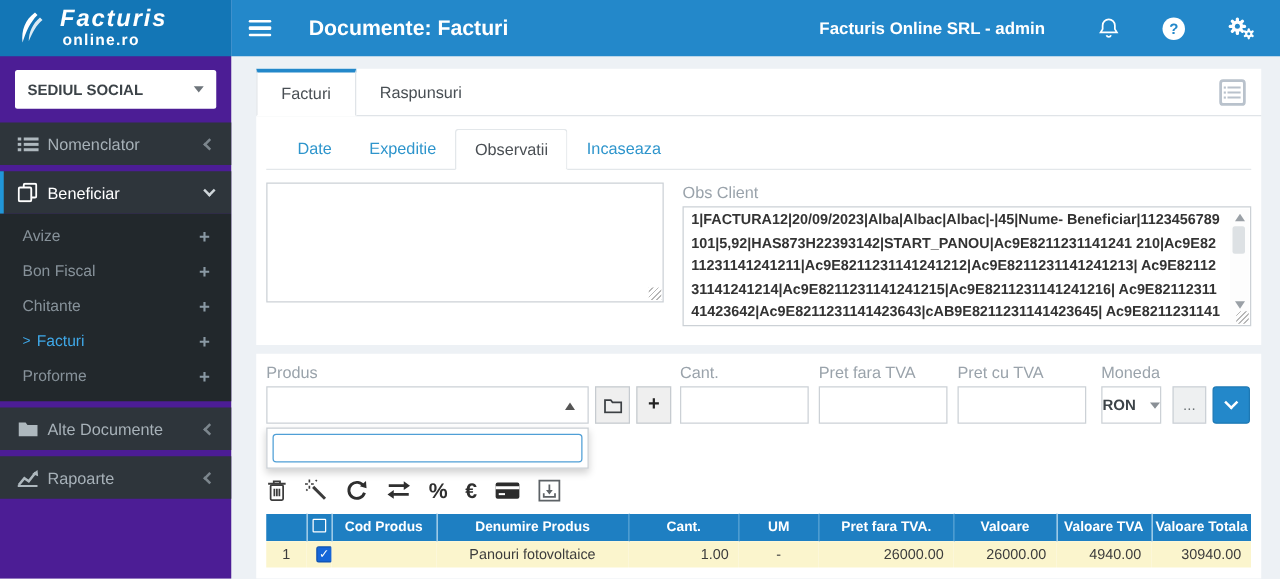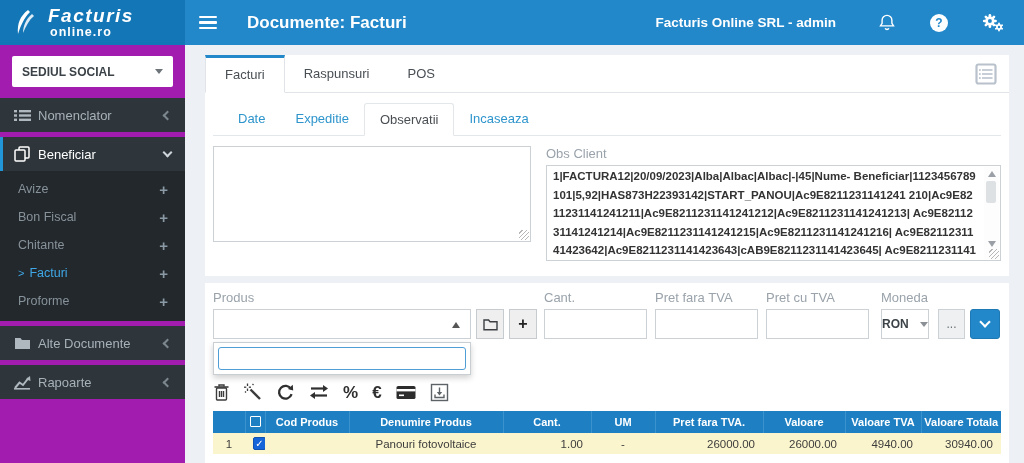--- a/index.html
+++ b/index.html
@@ -4,21 +4,21 @@
 <style>
   * { box-sizing: border-box; margin: 0; padding: 0; }
   html,body { width:1024px; height:463px; }
   body {
     font-family: "Liberation Sans", "DejaVu Sans", sans-serif;
     background:#edf1f5; overflow:hidden;
   }
   .app { display:flex; width:1024px; height:463px; }
 
   
-  .sidebar { width:185px; flex:none; background:#a21caf; display:flex; flex-direction:column; }
+  .sidebar { width:185px; flex:none; background:#4c1d95; display:flex; flex-direction:column; }
   .logo { height:45px; background:#1376b6; display:flex; align-items:center; padding-left:14px; color:#fff; }
   .logo-text { margin-left:8px; line-height:1; }
   .logo-line1 { font-size:19px; font-weight:bold; font-style:italic; letter-spacing:1.5px; }
   .logo-line2 { font-size:12.5px; font-weight:bold; letter-spacing:1px; margin-top:1px; margin-left:2px; }
   .company { margin:11px 12px; height:31px; background:#fff; border-radius:2px; display:flex; align-items:center;
              justify-content:space-between; padding:0 10px; font-size:12px; font-weight:bold; color:#3c4348; cursor:pointer; }
   .caret-down-dark { width:0; height:0; border-left:4px solid transparent; border-right:4px solid transparent; border-top:5px solid #6d747a; }
   .menu { flex:1; }
   .mitem { height:34px; display:flex; align-items:center; padding:0 14px; color:#a7b1b8; font-size:13px;
            background:#2e353b; margin-bottom:5px; cursor:pointer; }
@@ -264,21 +264,20 @@
         </svg>
       </div>
     </header>
 
     <div class="content">
 
       <div class="panel-top">
         <div class="maintabs">
           <div class="mtab active">Facturi</div>
           <div class="mtab">Raspunsuri</div>
-          <div class="mtab">POS</div>
           <div class="listalt">
             <svg width="22" height="22" viewBox="0 0 22 22" fill="none" stroke="#b9c2cc">
               <rect x="1.5" y="1.5" width="19" height="19" rx="2" stroke-width="2.2"></rect>
               <g stroke-width="1.6">
                 <line x1="7" y1="7" x2="17.5" y2="7"></line>
                   <line x1="7" y1="11" x2="17.5" y2="11"></line>
                   <line x1="7" y1="15" x2="17.5" y2="15"></line>
               </g>
               <g fill="#b9c2cc" stroke="none">
                 <rect x="4" y="6.2" width="1.7" height="1.7"></rect>

